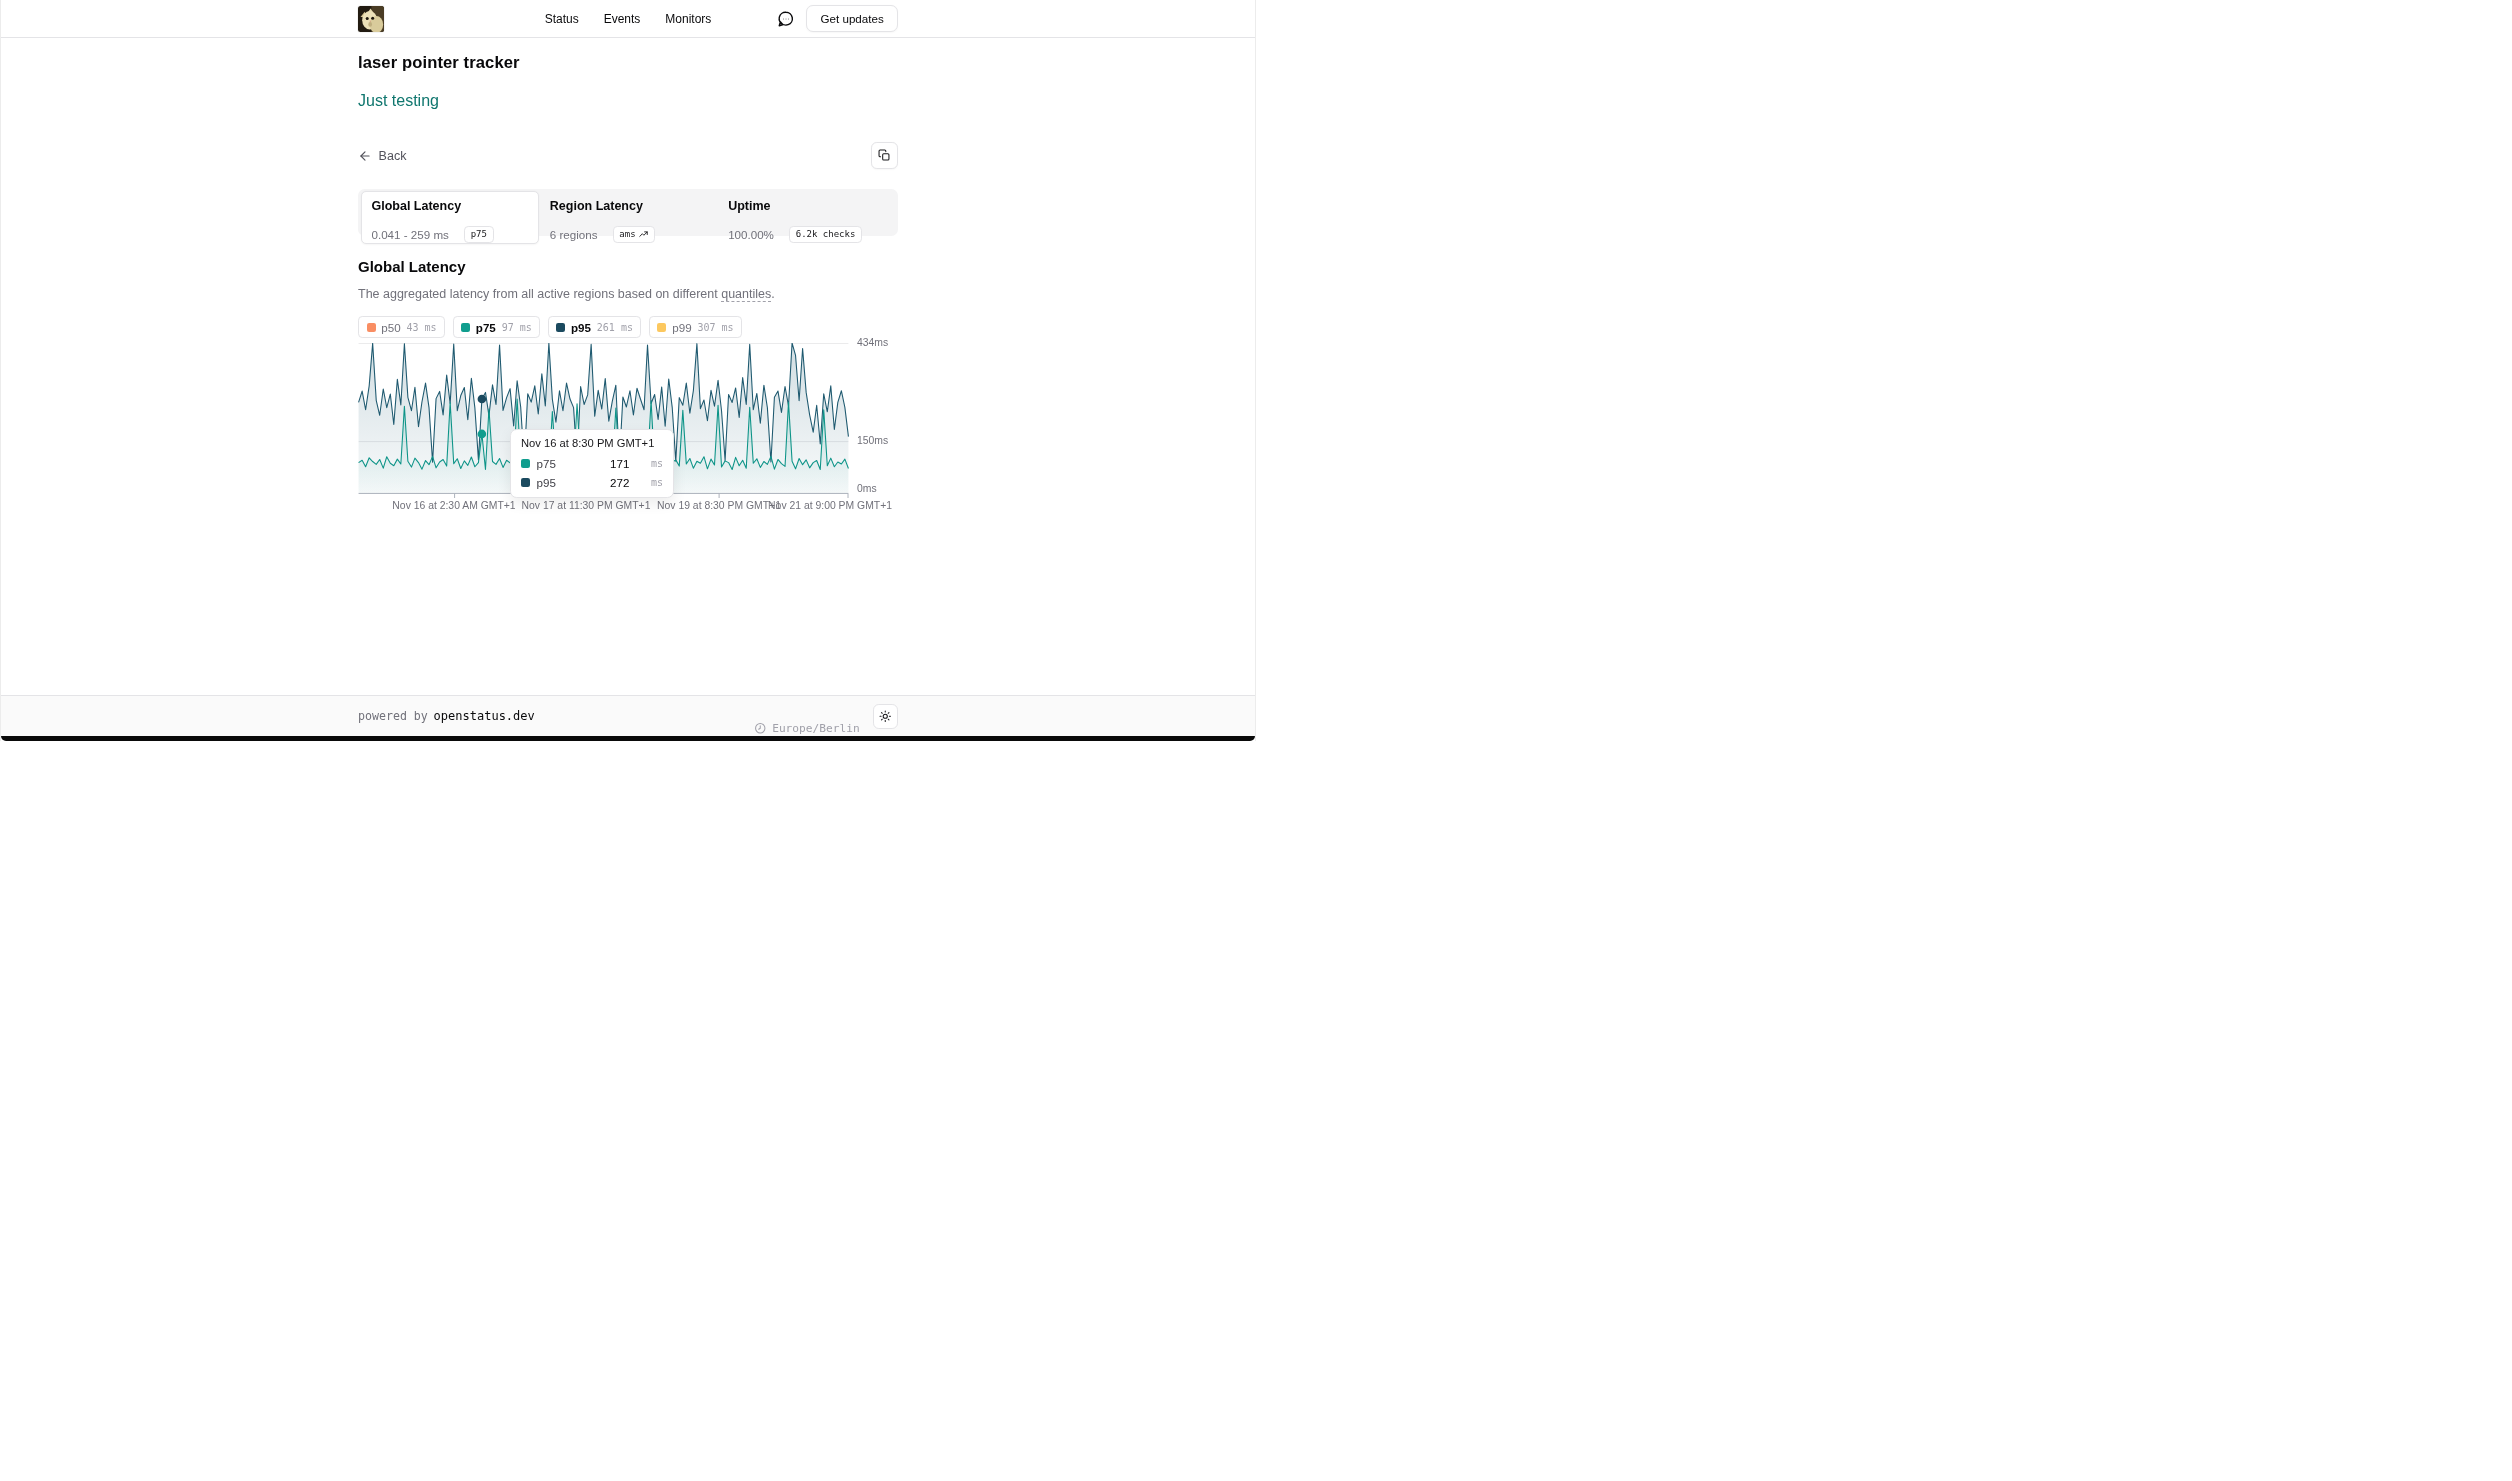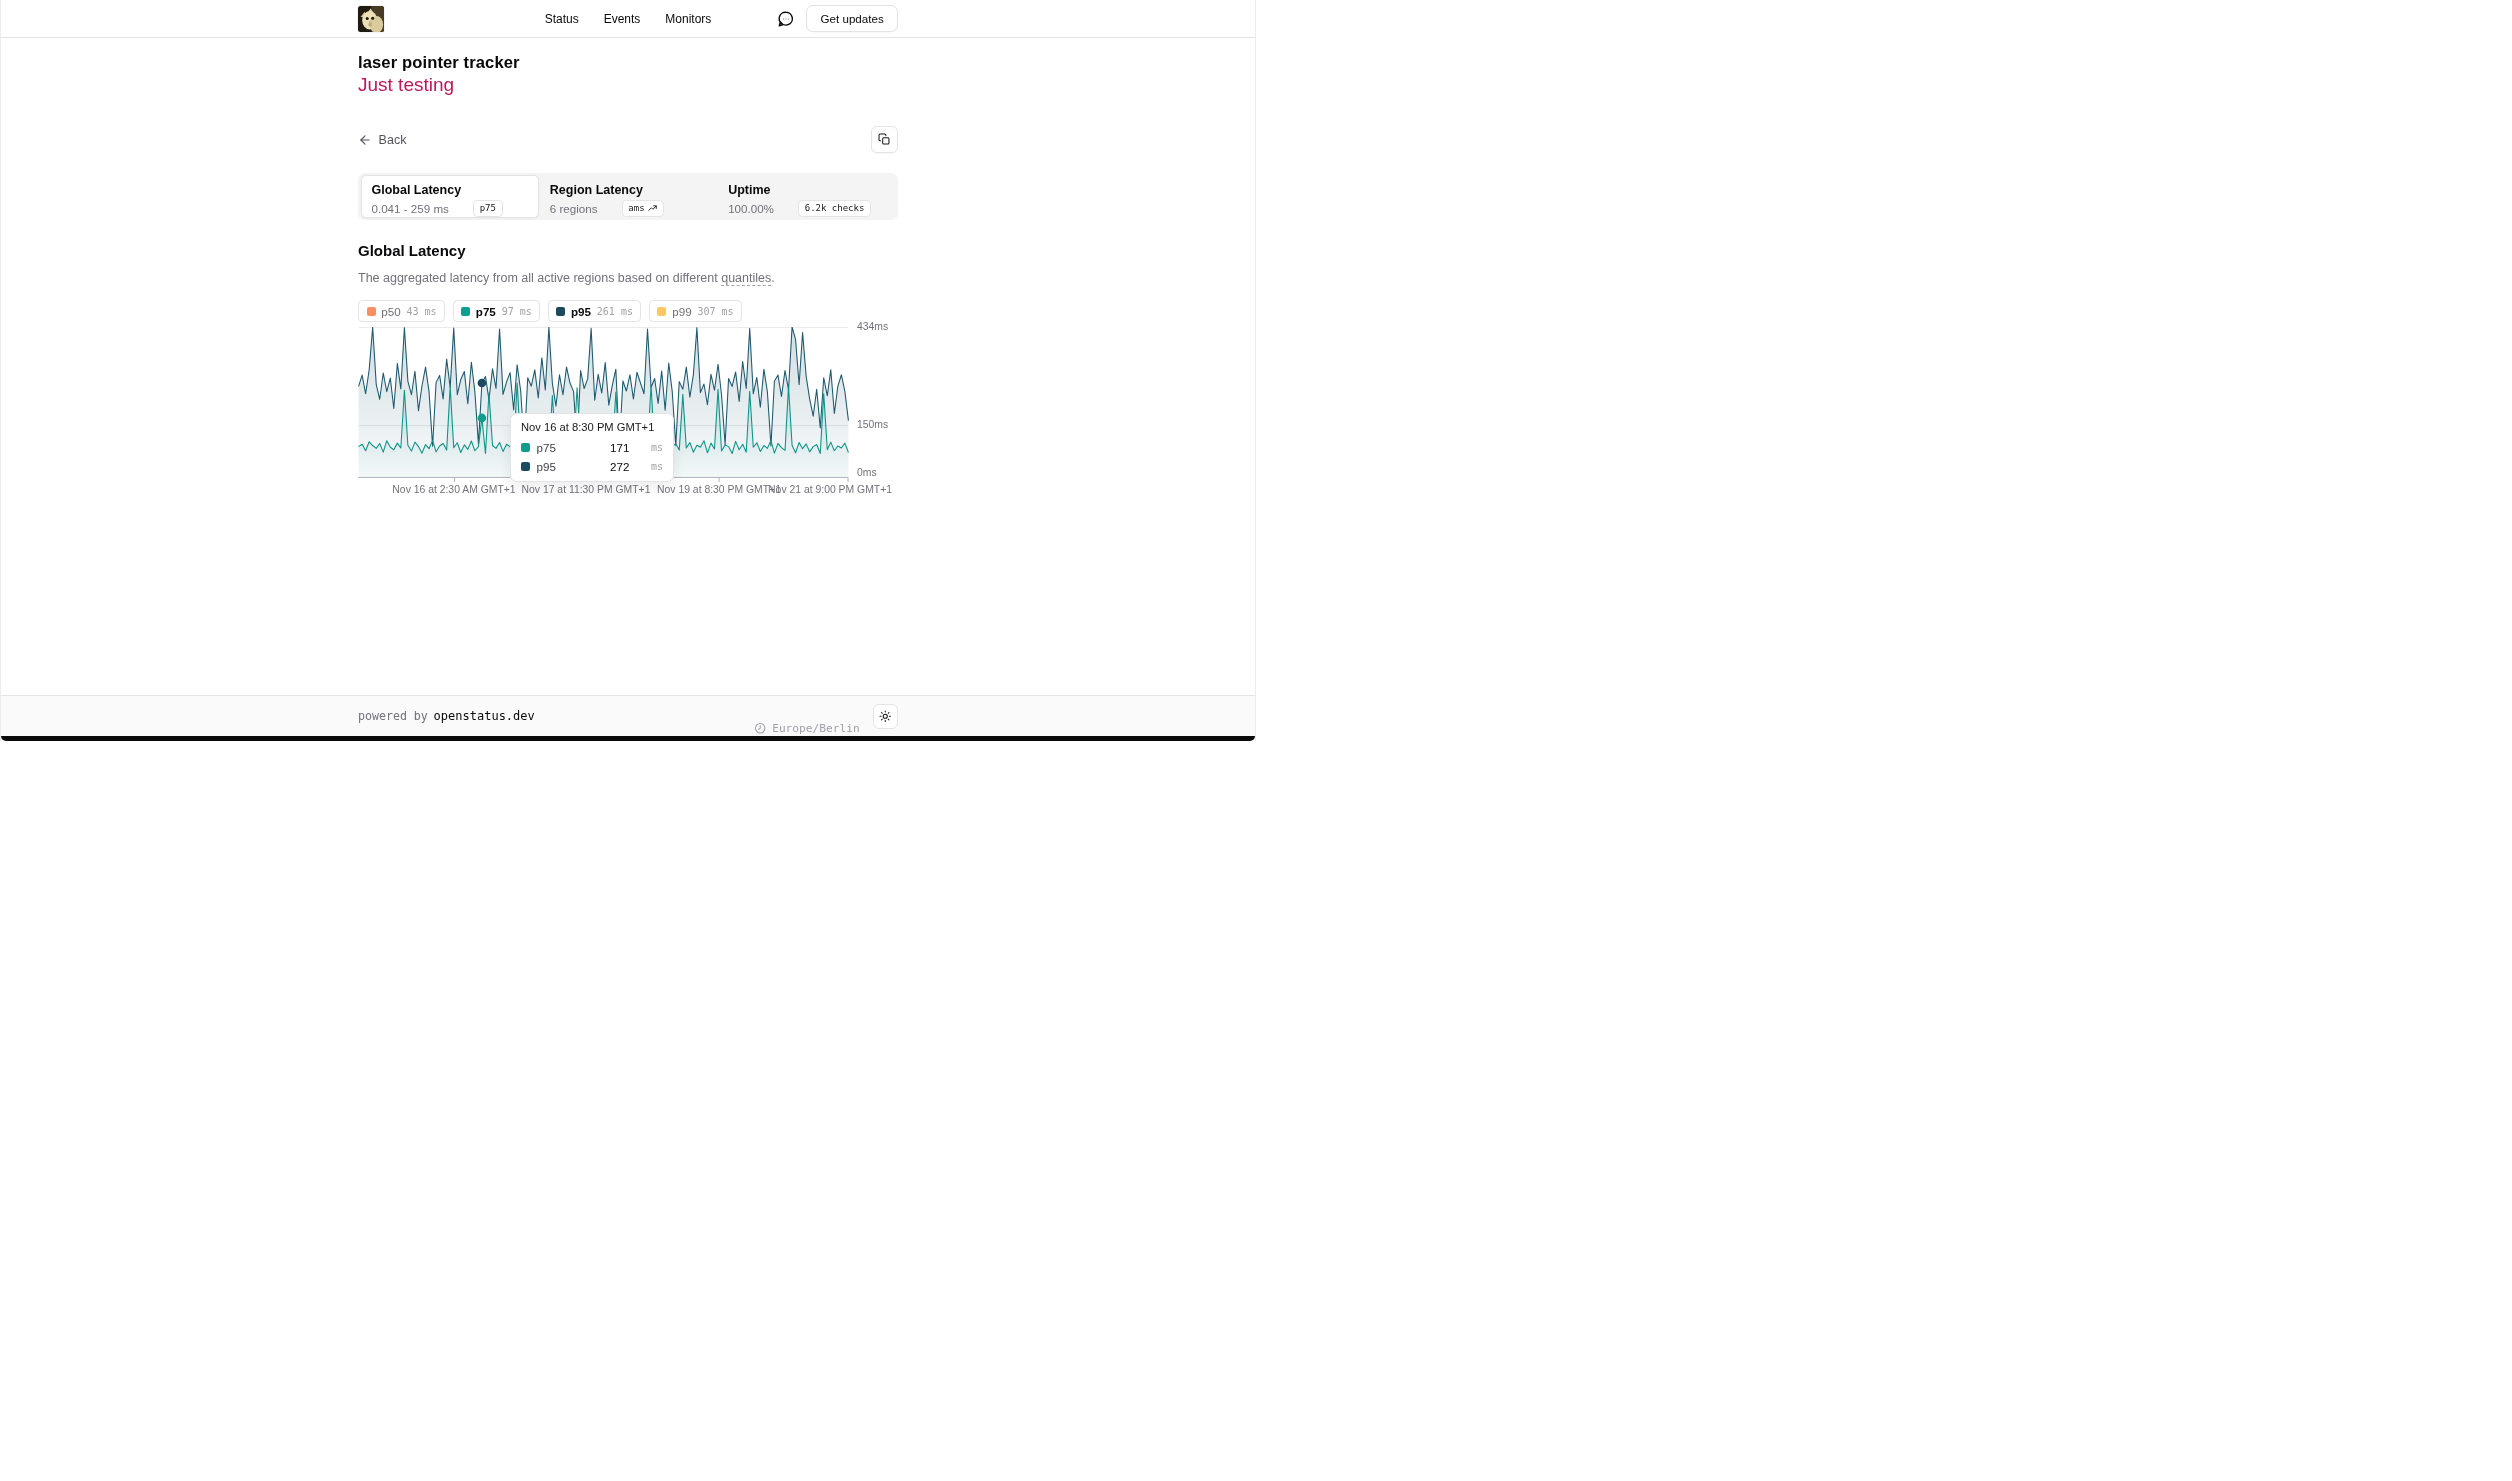--- a/index.html
+++ b/index.html
@@ -22,31 +22,31 @@
   .icon-btn { background:none; border:none; cursor:pointer; display:flex; align-items:center; justify-content:center; padding:0; }
   .btn-outline {
     height:27px; padding:0 13.3px; background:#fff; border:0.8px solid #e4e4e7; border-radius:7px;
     font-family:"Liberation Sans",sans-serif; font-size:11.6px; font-weight:500; color:#09090b;
     cursor:pointer; box-shadow:0 0.8px 1.7px rgba(0,0,0,.03); white-space:nowrap;
   }
   
   .main { flex:1 1 auto; overflow:hidden; }
   .col { width:540px; margin:0 auto; }
   .page-title { margin-top:13.3px; font-size:16.6px; font-weight:700; line-height:23px; letter-spacing:0.1px; }
-  .page-sub { margin-top:2px; font-size:19px; line-height:18px; color:#be185d; }
+  .page-sub { margin-top:18px; font-size:16px; line-height:18px; color:#0f766e; }
   .back-row { margin-top:32px; display:flex; align-items:center; justify-content:space-between; height:26.6px; }
   .back-link { display:flex; align-items:center; gap:6.6px; color:#52525b; font-size:12.5px; cursor:pointer; }
   .sq-btn { width:26.6px; height:26.6px; border:0.8px solid #e4e4e7; border-radius:5.8px; background:#fff; cursor:pointer;
             display:flex; align-items:center; justify-content:center; box-shadow:0 0.8px 1.7px rgba(0,0,0,.03); }
   
   .tabs { margin-top:20px; display:grid; grid-template-columns:1fr 1fr 1fr; background:#f4f4f5; border-radius:6.6px; padding:2.5px; height:47px; }
   .tab { border-radius:5px; padding:5.8px 10px 0 10px; cursor:pointer; border:0.8px solid transparent; }
   .tab.active { background:#fff; border-color:#e4e4e7; box-shadow:0 0.8px 1.7px rgba(0,0,0,.04); }
   .tab-title { font-size:12.5px; font-weight:600; color:#09090b; line-height:16.6px; }
-  .tab-valrow { display:flex; align-items:center; gap:24px; margin-top:1px; }
+  .tab-valrow { display:flex; align-items:center; gap:15px; margin-top:11px; }
   .tab-value { font-size:11.6px; color:#71717a; white-space:nowrap; }
   .badge { display:inline-flex; align-items:center; gap:3.3px; border:0.8px solid #e4e4e7; background:#fff; border-radius:4.2px;
            padding:0.8px 5.8px; font-family:"DejaVu Sans Mono","Liberation Mono",monospace; font-size:9px; color:#18181b; line-height:13.3px; }
   
   .sec-title { margin-top:21.6px; font-size:15px; font-weight:600; line-height:20px; }
   .sec-desc { margin-top:9px; font-size:12.5px; line-height:16.6px; color:#71717a; }
   .dashed-link { border-bottom:0.8px dashed #a1a1aa; cursor:pointer; }
   
   .legend { margin-top:13.3px; display:flex; gap:7.5px; }
   .chip { display:inline-flex; align-items:center; gap:5.8px; border:0.8px solid #e4e4e7; border-radius:4.2px; padding:2.5px 7.5px; height:21.6px; cursor:pointer; background:#fff; }

